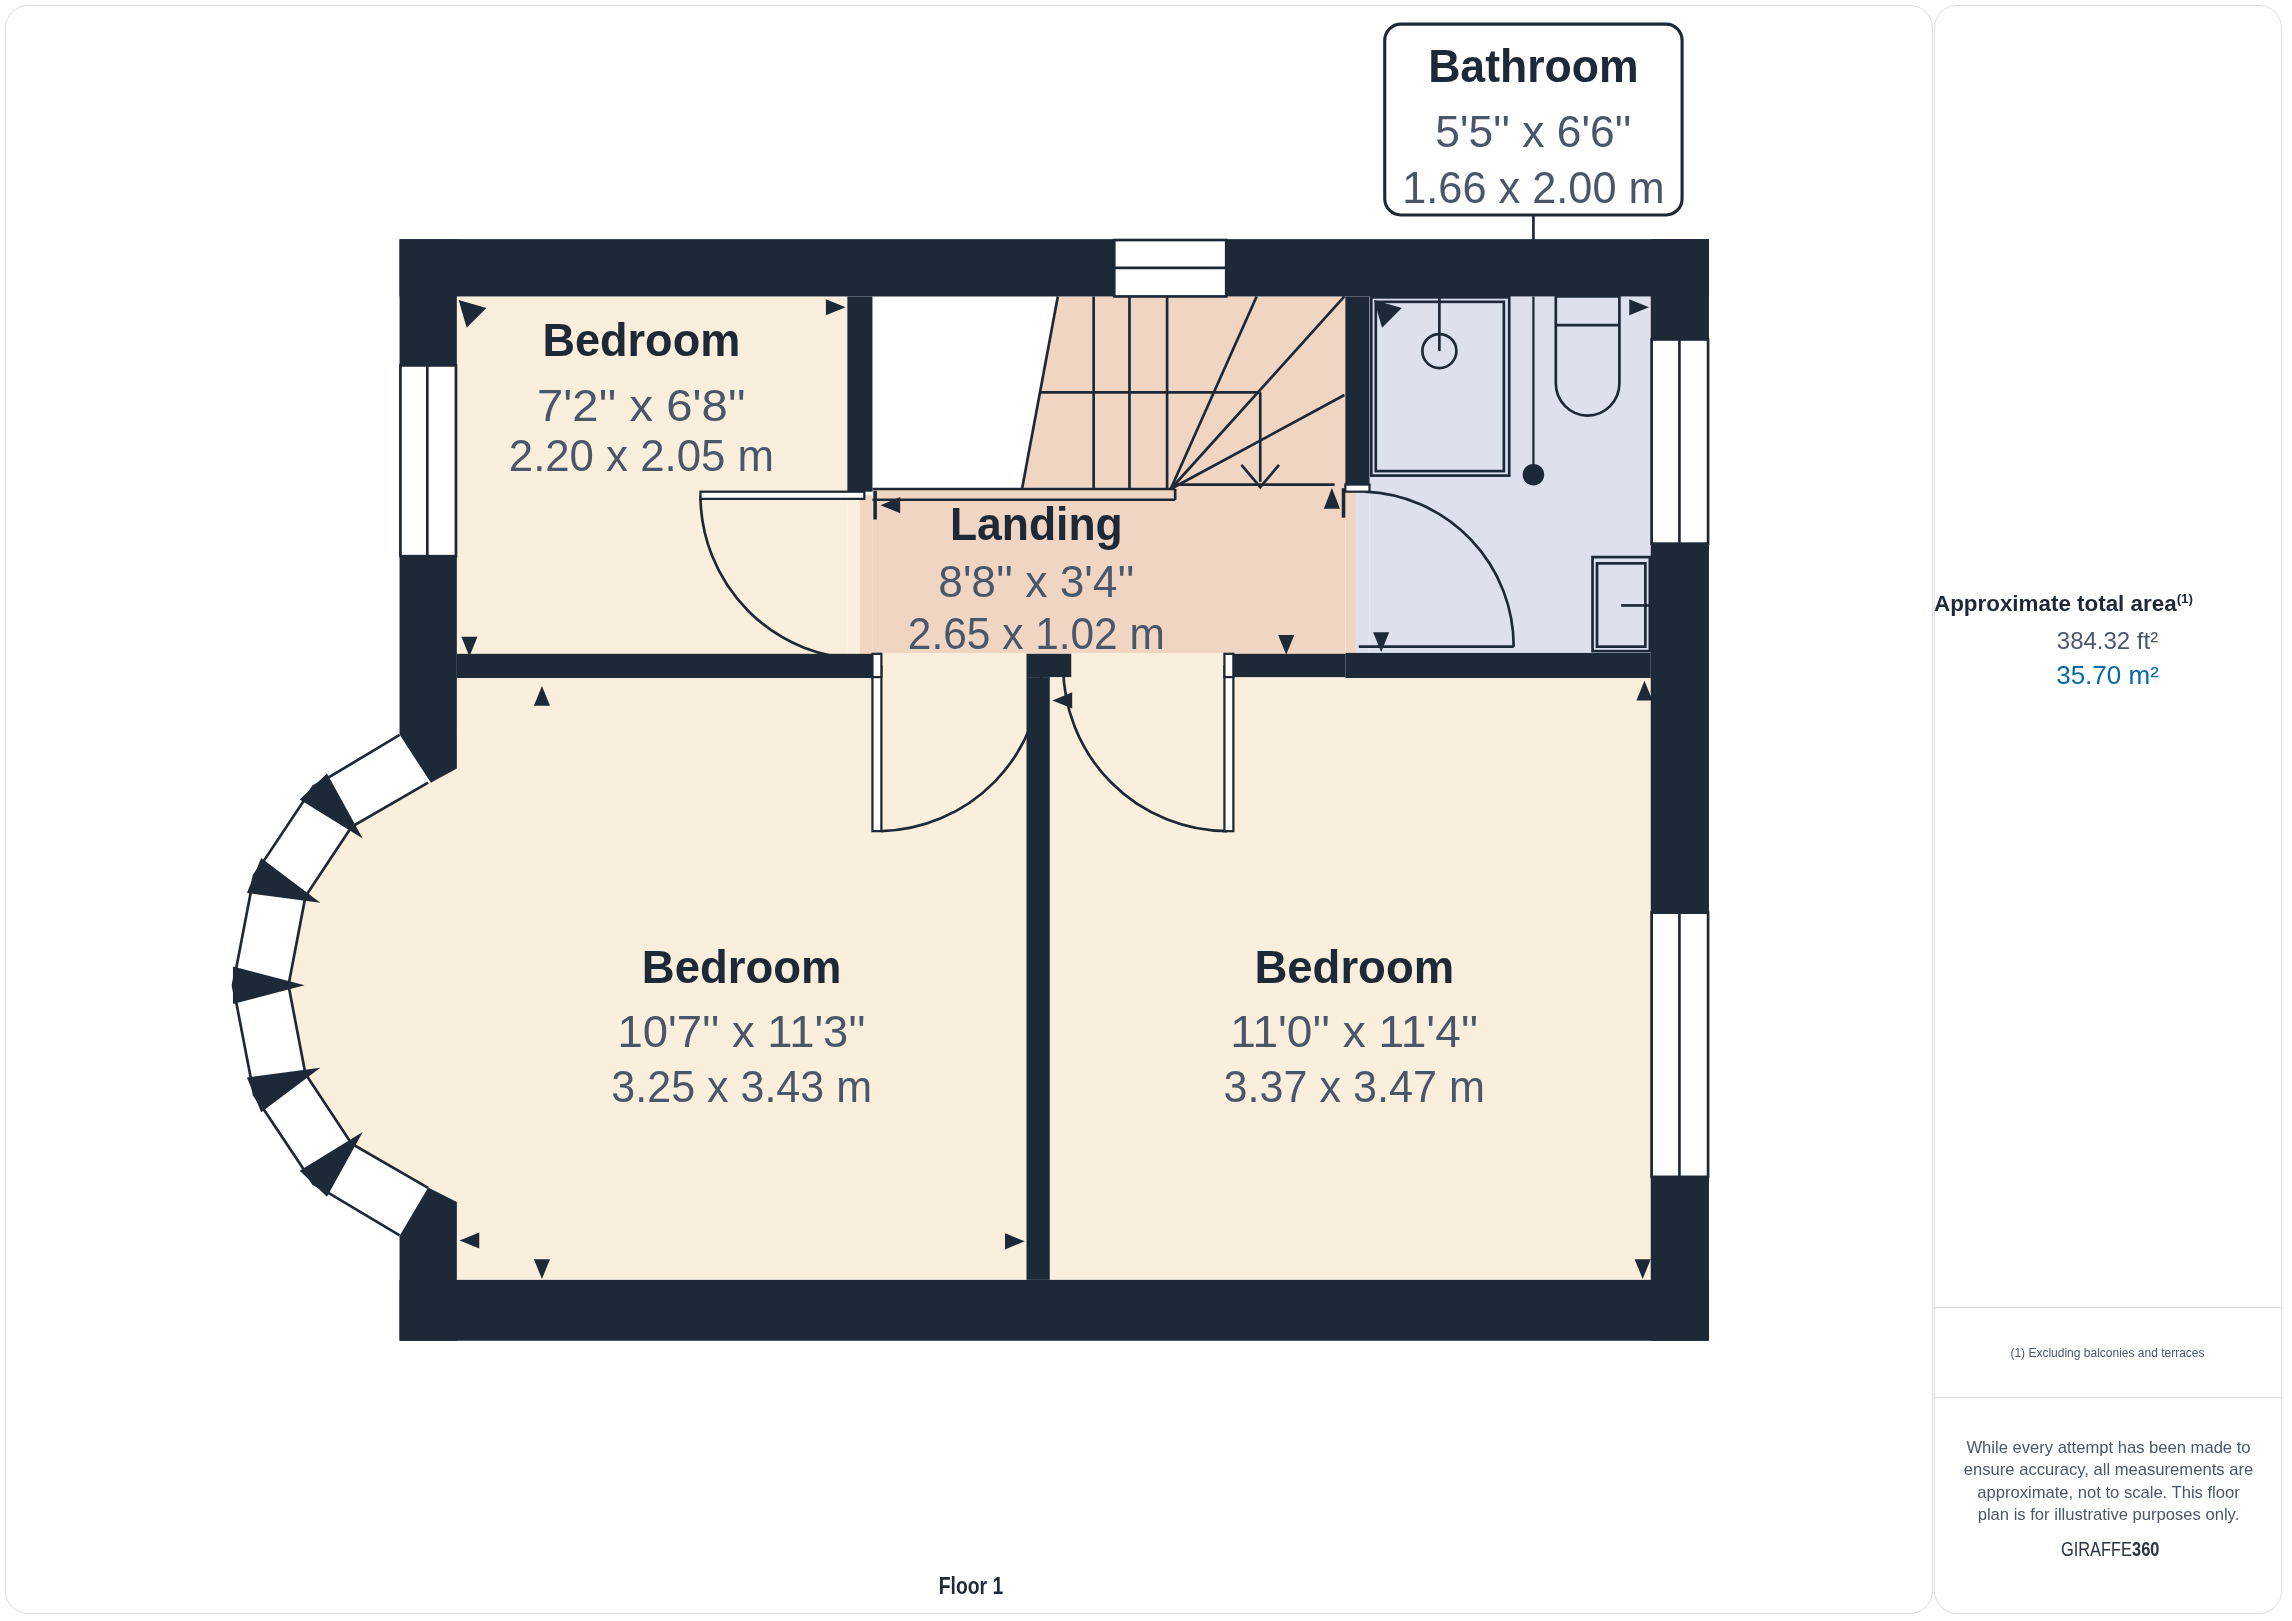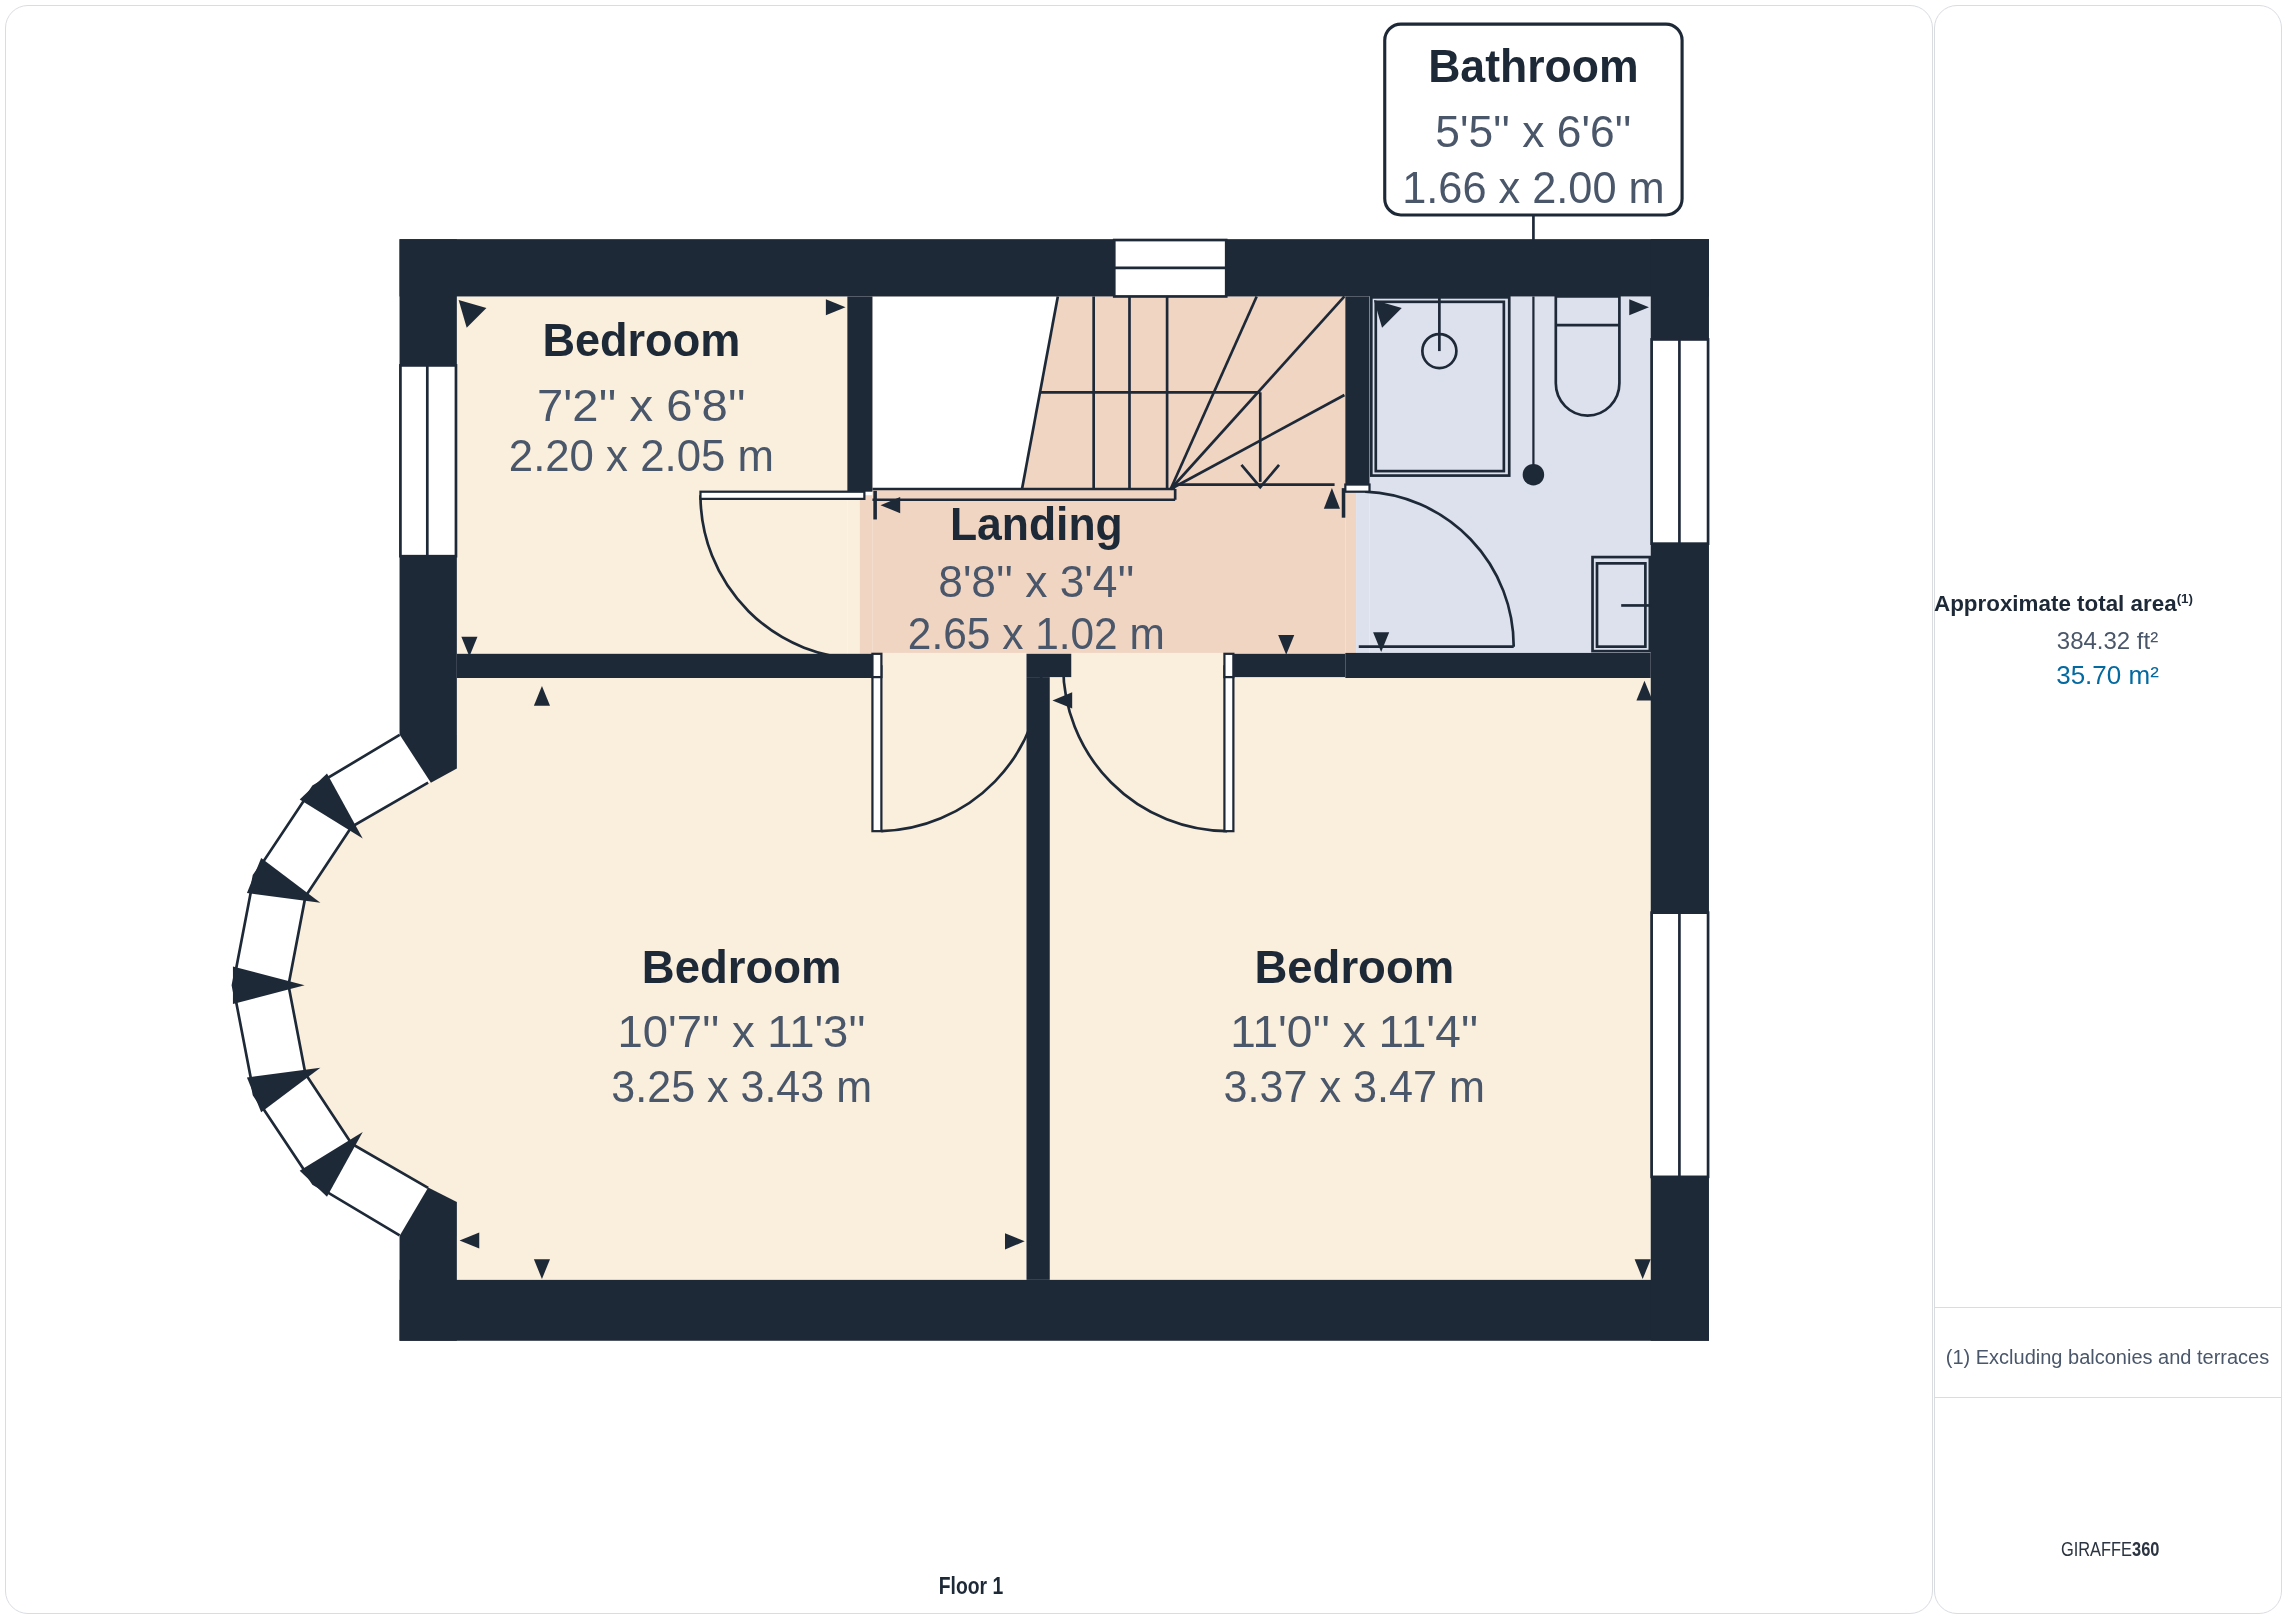--- a/index.html
+++ b/index.html
@@ -198,15 +198,16 @@
 
 <text x="2356" y="1737" font-family="Liberation Sans, sans-serif" font-size="22" fill="#2b3440" text-anchor="middle" textLength="110" lengthAdjust="spacingAndGlyphs">GIRAFFE<tspan font-weight="700">360</tspan></text>
 </svg>
 
 <div class="abs" style="left:1934px;top:591px;width:347px;text-align:left;color:#1e2938;font-size:22.4px;font-weight:700">Approximate total area<span style="font-size:13.4px;vertical-align:super">(1)</span></div>
 
 <div class="abs" style="left:1934px;top:627px;width:347px;text-align:center;color:#4a576a;font-size:24px">384.32 ft²</div>
 
 <div class="abs" style="left:1934px;top:660px;width:347px;text-align:center;color:#0369a1;font-size:26px">35.70 m²</div>
 
-<div class="abs" style="left:1934px;top:1346px;width:347px;text-align:center;color:#4a576a;font-size:20px">(1) Excluding balconies and terraces</div>
-
+<div class="abs" style="left:1934px;top:1346px;width:347px;text-align:center;color:#4a576a;font-size:12px">(1) Excluding balconies and terraces</div>
+
+<div class="abs" style="left:1951px;top:1437px;width:315px;text-align:center;color:#4a576a;font-size:16.6px;line-height:22.4px">While every attempt has been made to<br>ensure accuracy, all measurements are<br>approximate, not to scale. This floor<br>plan is for illustrative purposes only.</div>
 </div>
 
 </body></html>

